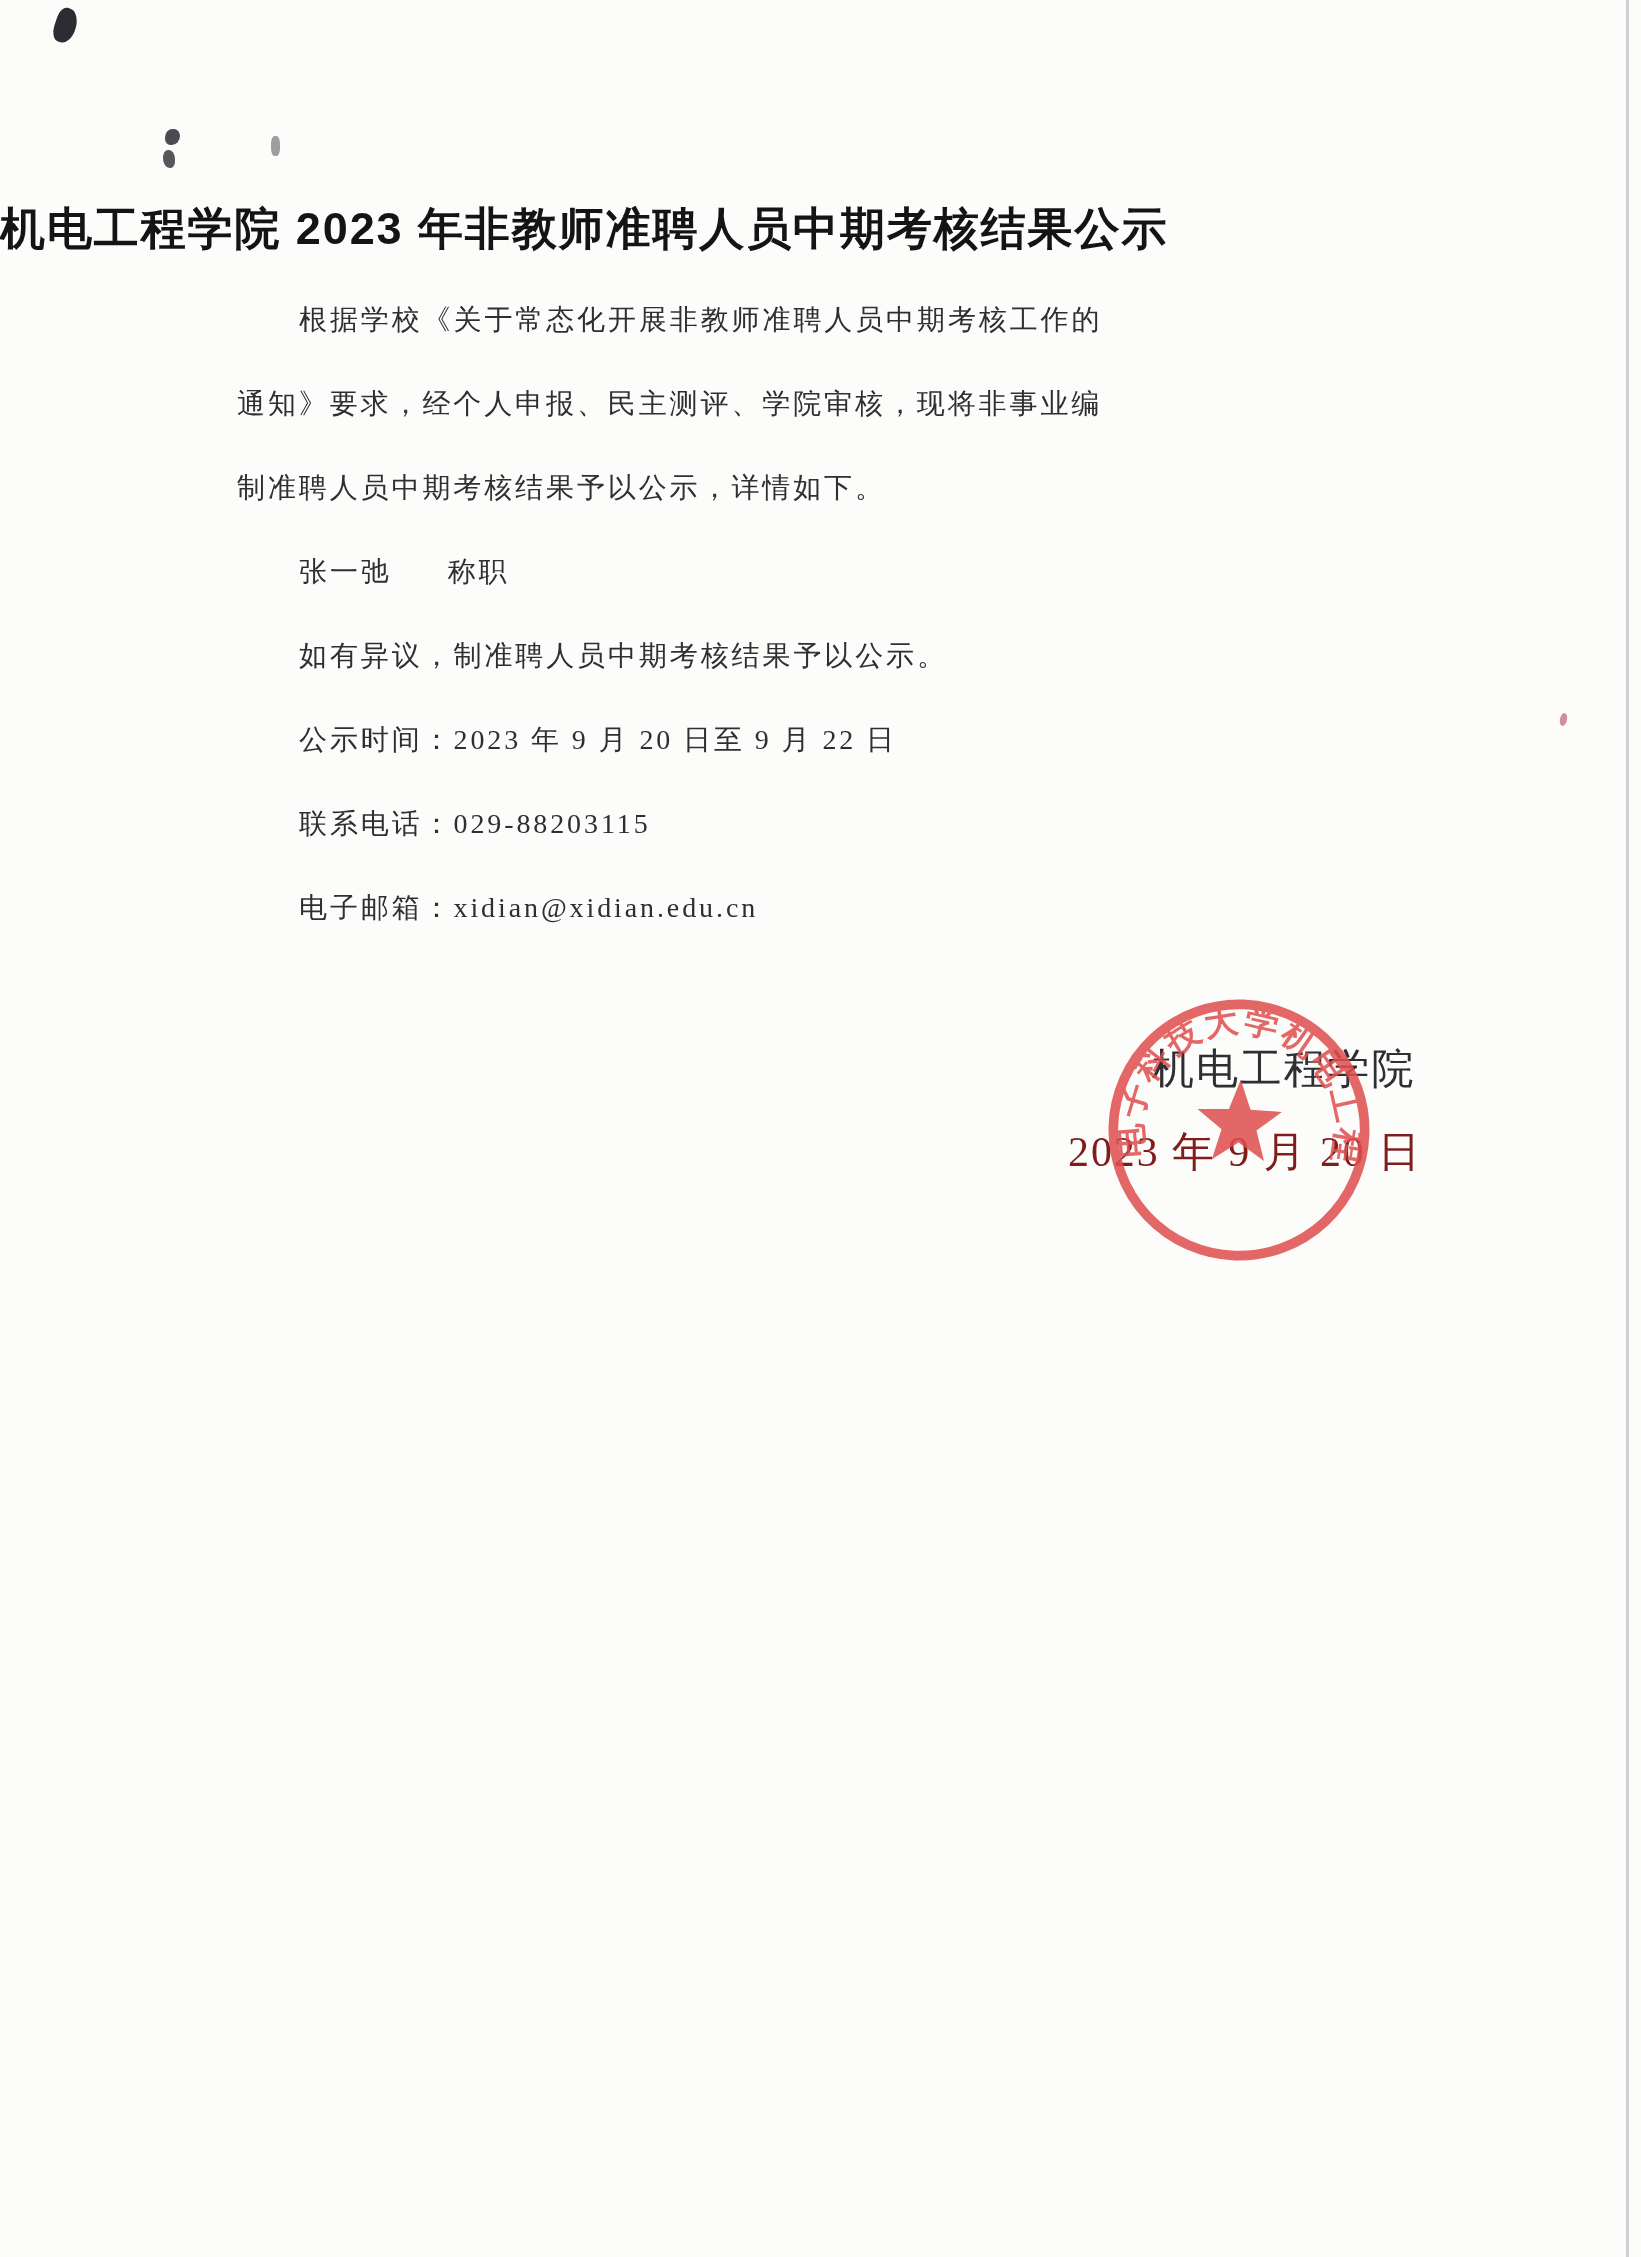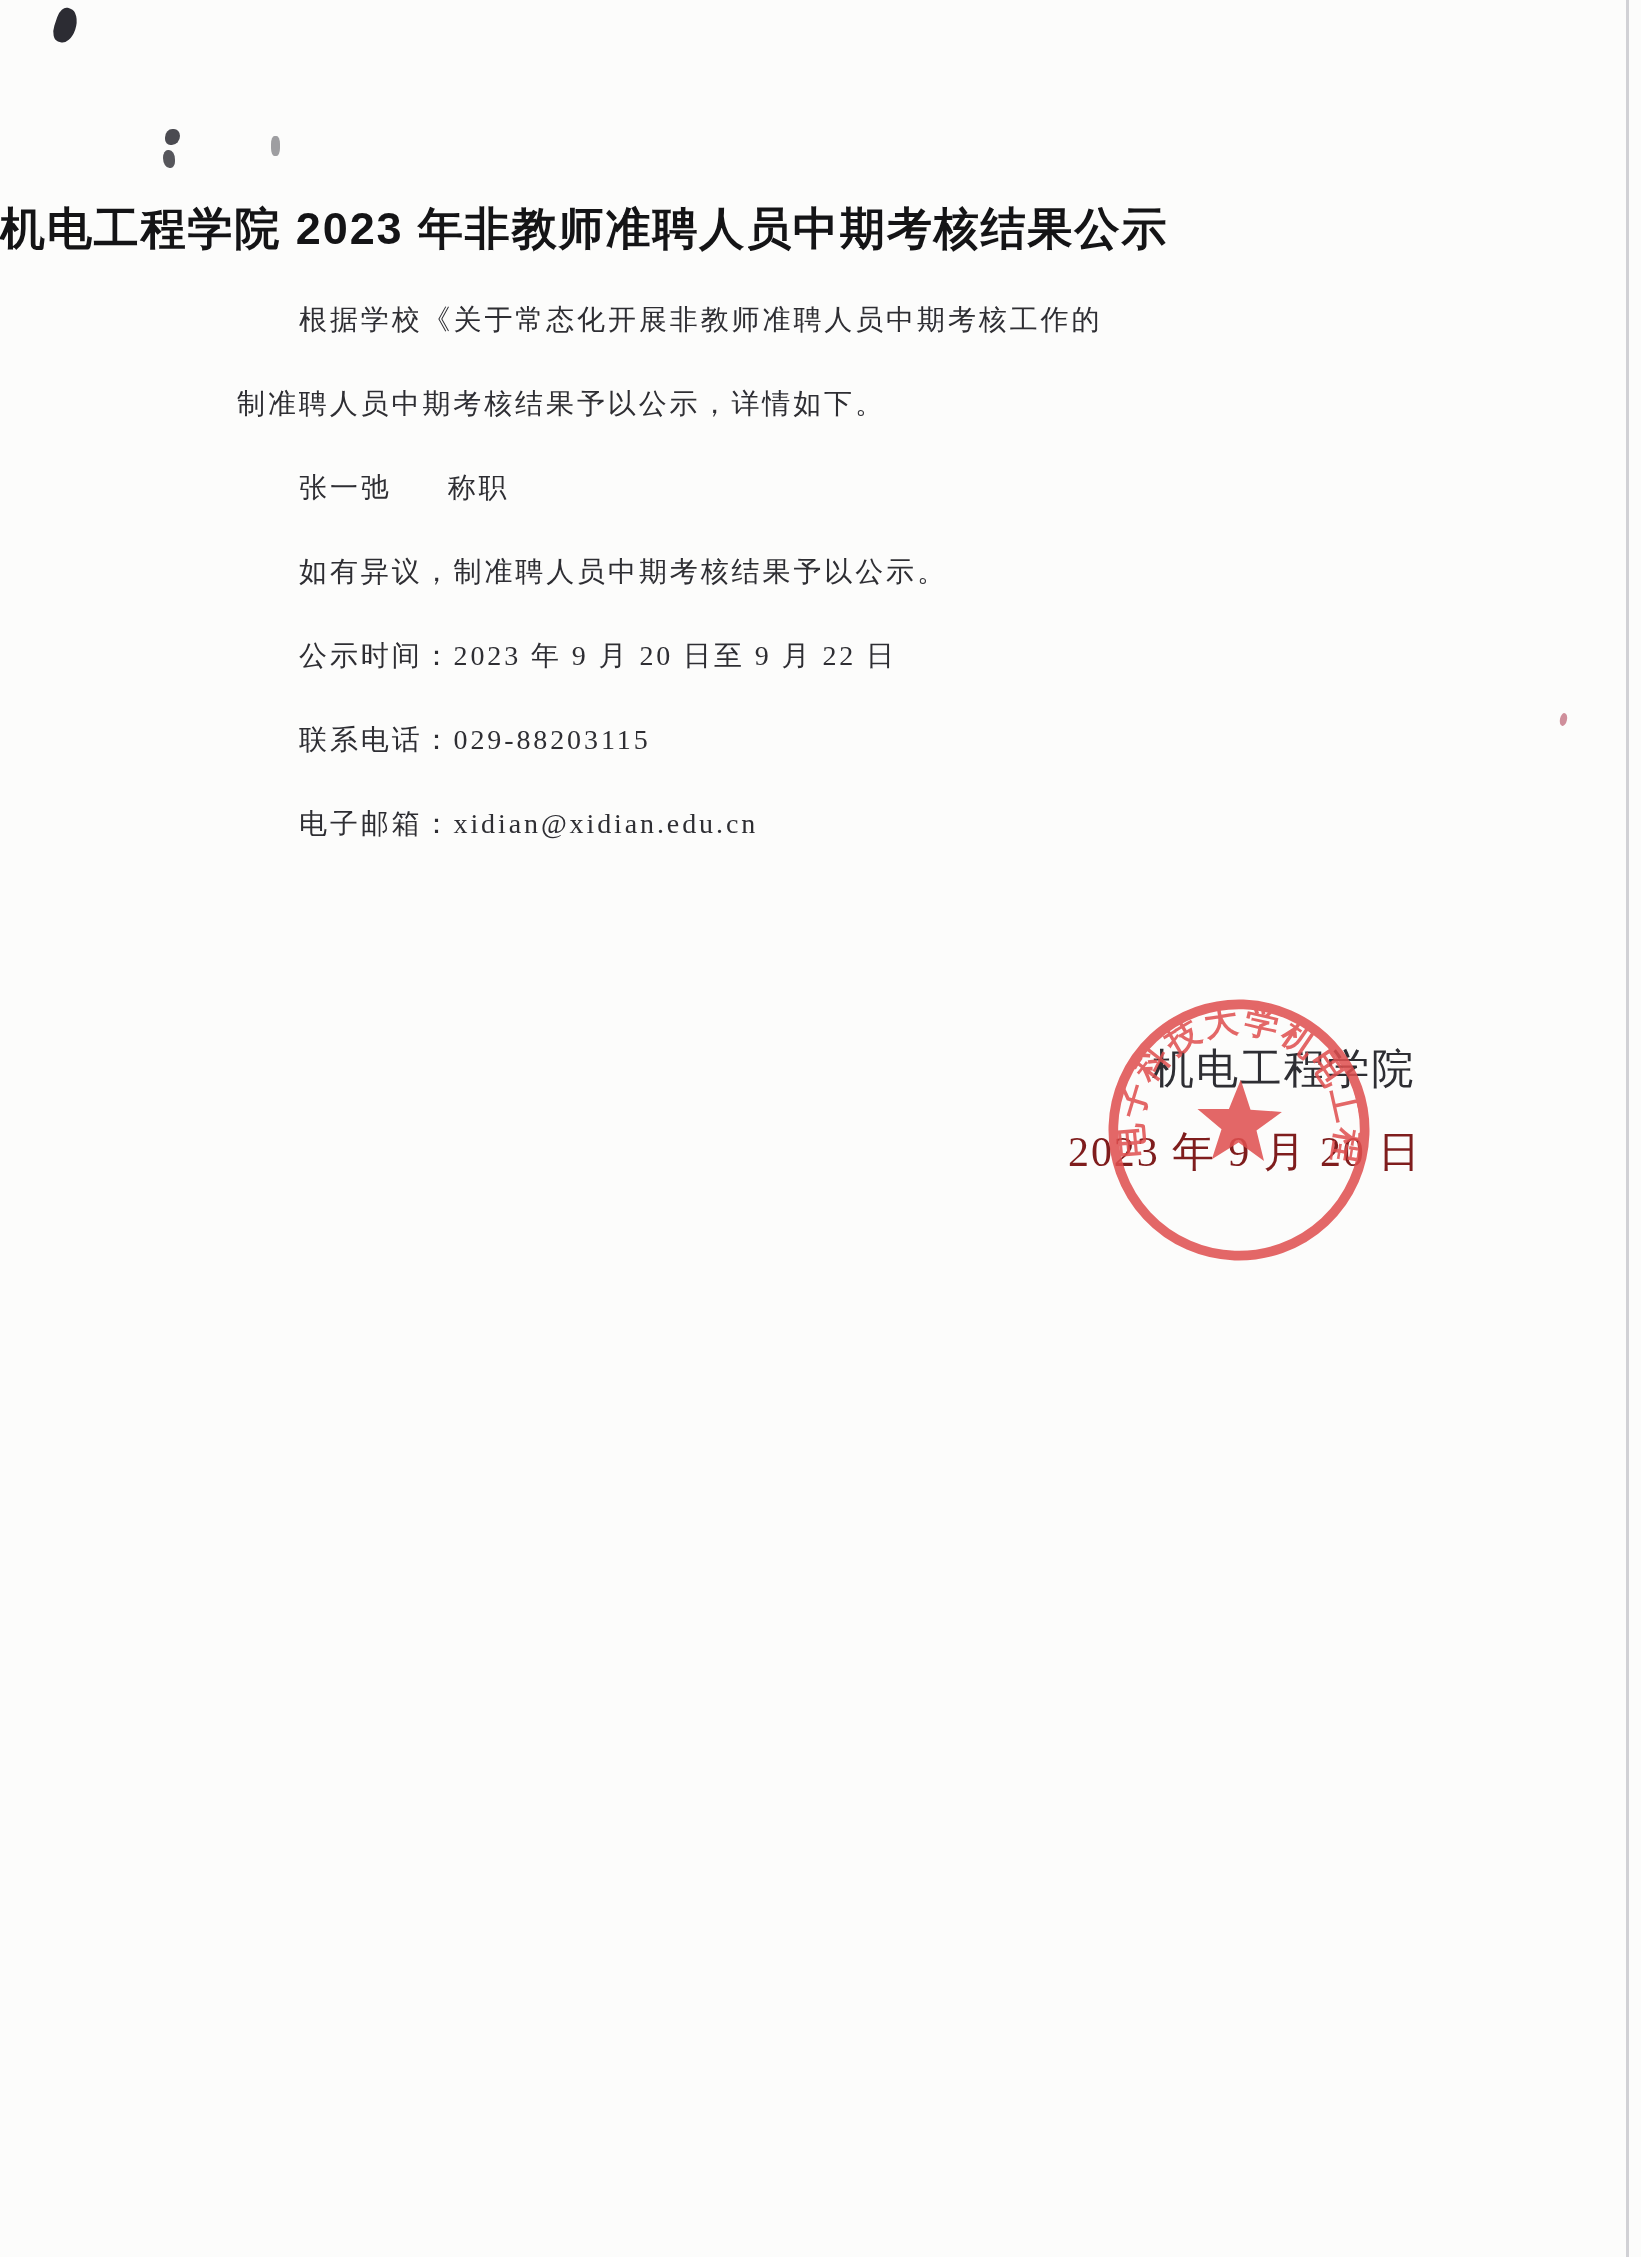--- a/index.html
+++ b/index.html
@@ -97,20 +97,21 @@
   <div class="artifact art-b"></div>
   <div class="artifact art-c"></div>
   <div class="artifact art-d"></div>
   <div class="edge-line"></div>
   <div class="red-speck"></div>
 
   <div class="doc-title">机电工程学院 2023 年非教师准聘人员中期考核结果公示</div>
 
   <div class="body-block">
     <div class="bline indent">根据学校《关于常态化开展非教师准聘人员中期考核工作的</div>
+    <div class="bline">通知》要求，经个人申报、民主测评、学院审核，现将非事业编</div>
     <div class="bline">制准聘人员中期考核结果予以公示，详情如下。</div>
     <div class="bline indent">
       <span>张一弛</span><span class="result-gap"></span><span>称职</span>
     </div>
     <div class="bline indent">如有异议，制准聘人员中期考核结果予以公示。</div>
     <div class="bline indent">公示时间：2023 年 9 月 20 日至 9 月 22 日</div>
     <div class="bline indent">联系电话：029-88203115</div>
     <div class="bline indent">电子邮箱：xidian@xidian.edu.cn</div>
   </div>
 

